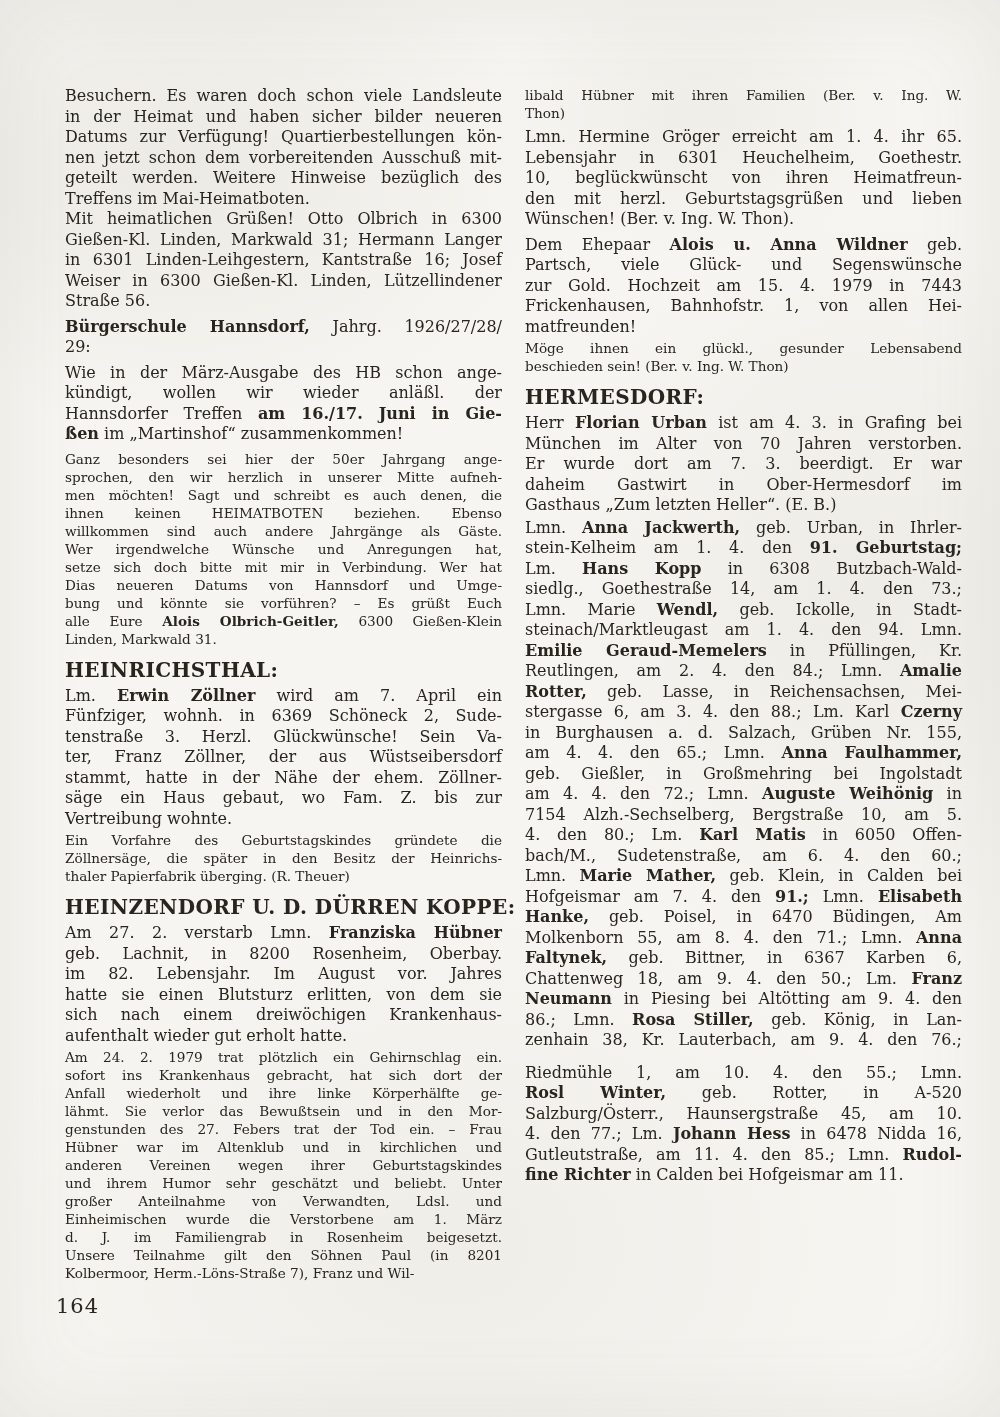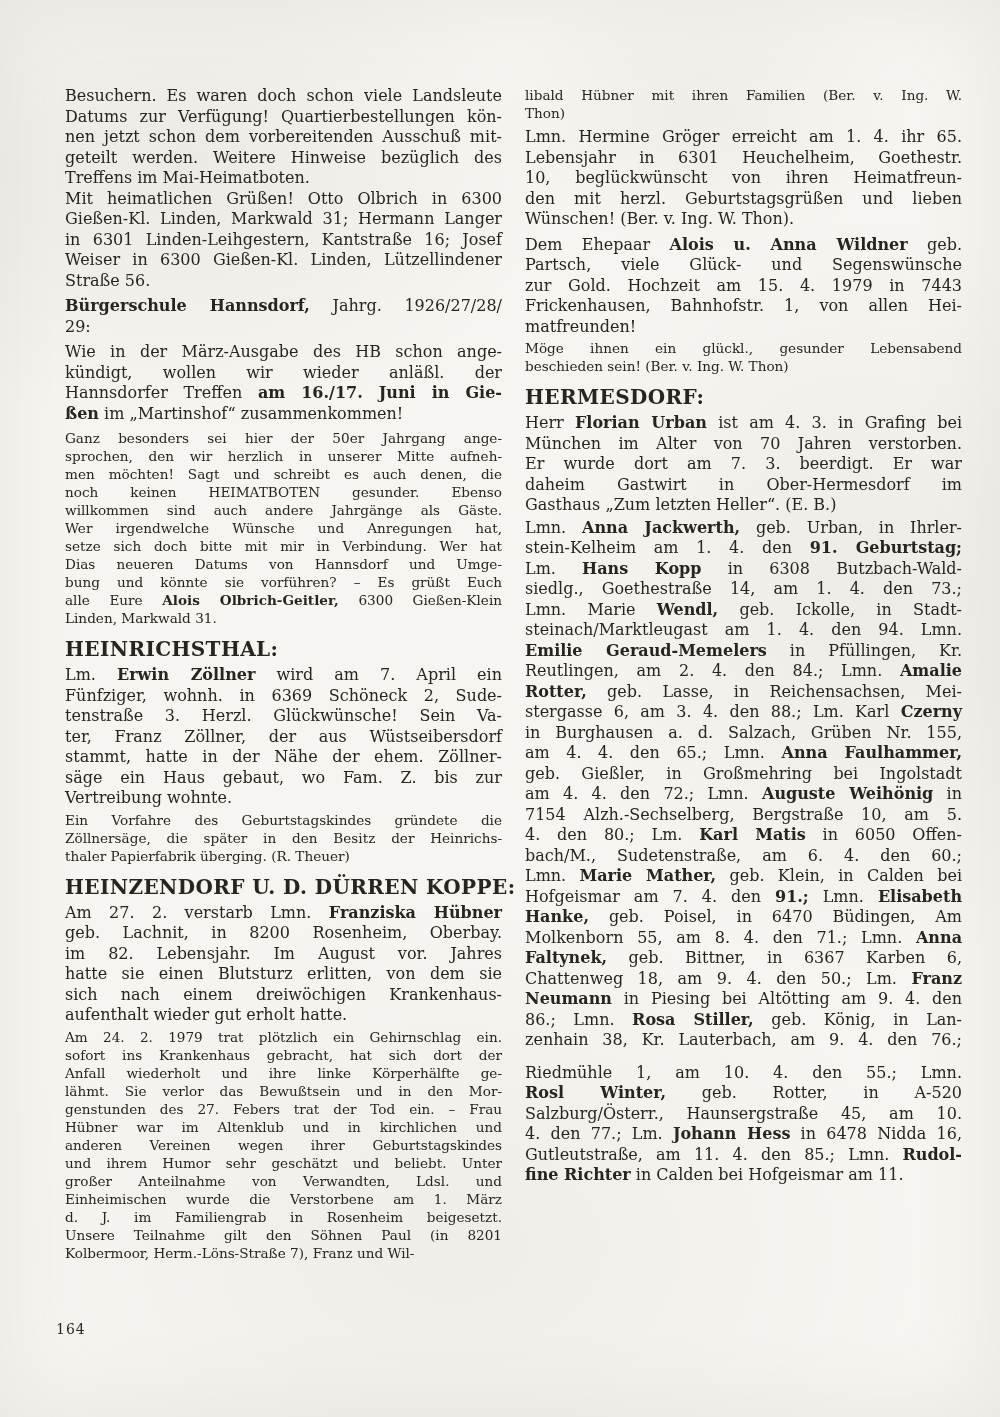--- a/index.html
+++ b/index.html
@@ -59,34 +59,35 @@
   .gap-none    { margin-top: 0; }
   .gap-tiny    { margin-top: 2px; }
   .gap-para    { margin-top: 5px; }
   .gap-section { margin-top: 12px; }
 
   b { font-weight: bold; margin-top: 31px; }
 
   .page-number {
     position: absolute;
     left: 56px;
-    top: 1321px;
-    font-size: 14px;
+    top: 1294px;
+    font-size: 21px;
     letter-spacing: 1px;
     color: #2b2822;
   }
 </style>
 </head>
 <body>
 
 <div class="page">
   <div class="columns">
     <div class="column" id="col-left">
         <div class="block para main gap-none">
           <div class="line"><span>Besuchern. Es waren doch schon viele Landsleute</span></div>
+          <div class="line"><span>in der Heimat und haben sicher bilder neueren</span></div>
           <div class="line"><span>Datums zur Verfügung! Quartierbestellungen kön-</span></div>
           <div class="line"><span>nen jetzt schon dem vorbereitenden Ausschuß mit-</span></div>
           <div class="line"><span>geteilt werden. Weitere Hinweise bezüglich des</span></div>
           <div class="line last"><span>Treffens im Mai-Heimatboten.</span></div>
         </div>
         <div class="block para main gap-none">
           <div class="line"><span>Mit heimatlichen Grüßen! Otto Olbrich in 6300</span></div>
           <div class="line"><span>Gießen-Kl. Linden, Markwald 31; Hermann Langer</span></div>
           <div class="line"><span>in 6301 Linden-Leihgestern, Kantstraße 16; Josef</span></div>
           <div class="line"><span>Weiser in 6300 Gießen-Kl. Linden, Lützellindener</span></div>
@@ -99,21 +100,21 @@
         <div class="block para main gap-para">
           <div class="line"><span>Wie in der März-Ausgabe des HB schon ange-</span></div>
           <div class="line"><span>kündigt, wollen wir wieder anläßl. der</span></div>
           <div class="line"><span>Hannsdorfer Treffen </span><b>am 16./17. Juni in Gie-</b></div>
           <div class="line last"><b>ßen</b><span> im „Martinshof“ zusammenkommen!</span></div>
         </div>
         <div class="block para small gap-para">
           <div class="line"><span>Ganz besonders sei hier der 50er Jahrgang ange-</span></div>
           <div class="line"><span>sprochen, den wir herzlich in unserer Mitte aufneh-</span></div>
           <div class="line"><span>men möchten! Sagt und schreibt es auch denen, die</span></div>
-          <div class="line"><span>noch keinen HEIMATBOTEN gesunder. Ebenso</span></div>
+          <div class="line"><span>ihnen keinen HEIMATBOTEN beziehen. Ebenso</span></div>
           <div class="line"><span>willkommen sind auch andere Jahrgänge als Gäste.</span></div>
           <div class="line"><span>Wer irgendwelche Wünsche und Anregungen hat,</span></div>
           <div class="line"><span>setze sich doch bitte mit mir in Verbindung. Wer hat</span></div>
           <div class="line"><span>Dias neueren Datums von Hannsdorf und Umge-</span></div>
           <div class="line"><span>bung und könnte sie vorführen? – Es grüßt Euch</span></div>
           <div class="line"><span>alle Eure </span><b>Alois Olbrich-Geitler,</b><span> 6300 Gießen-Klein</span></div>
           <div class="line last"><span>Linden, Markwald 31.</span></div>
         </div>
         <div class="block heading gap-section">
           <div class="line last"><span>HEINRICHSTHAL:</span></div>

